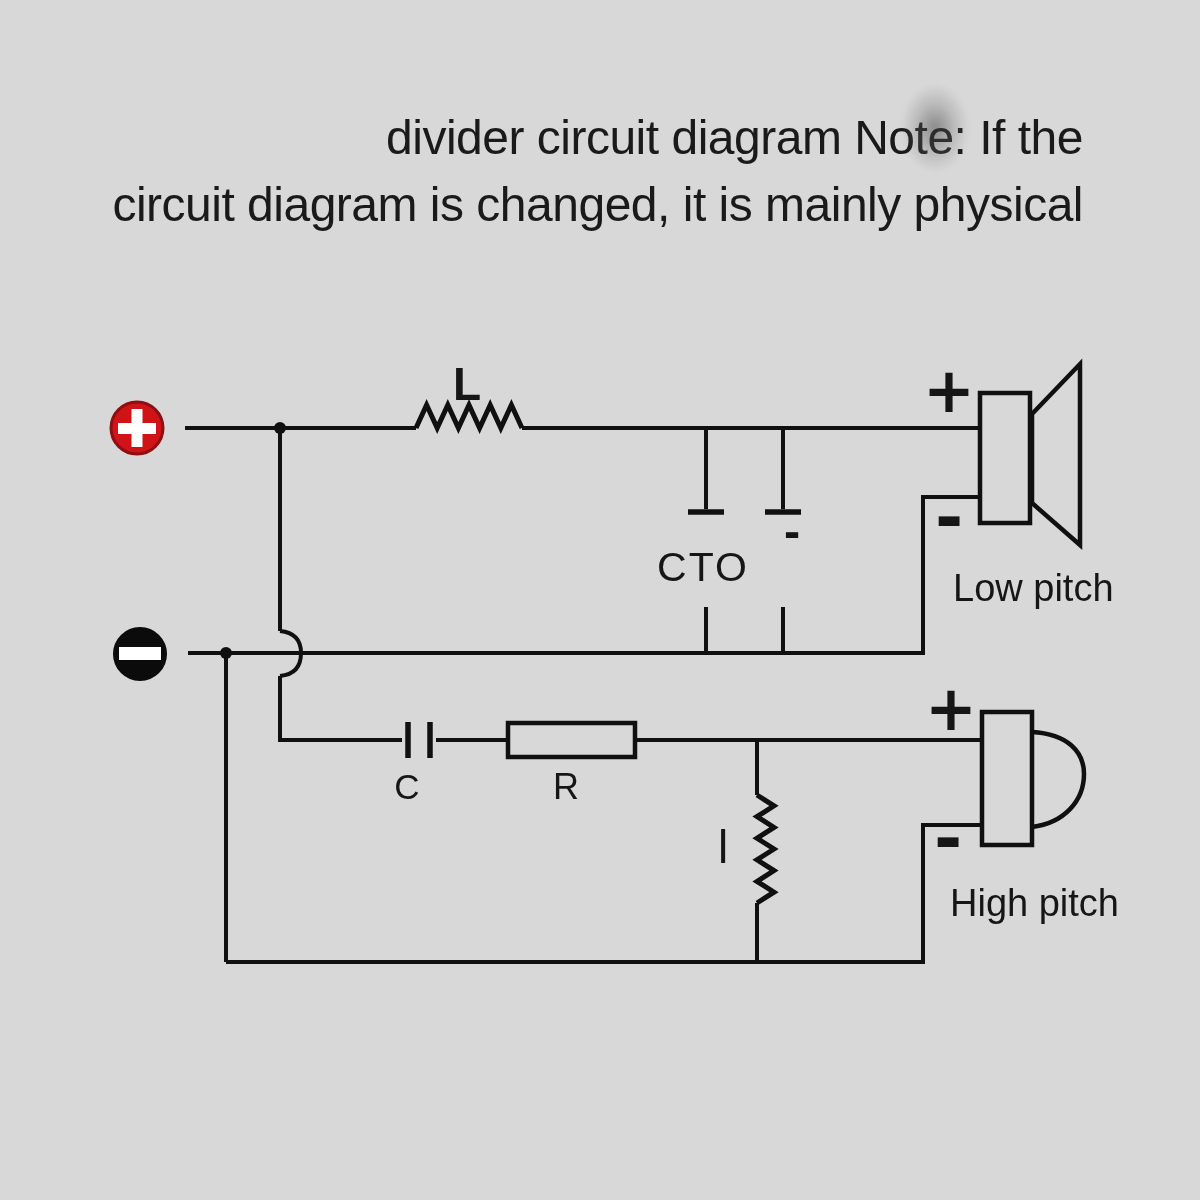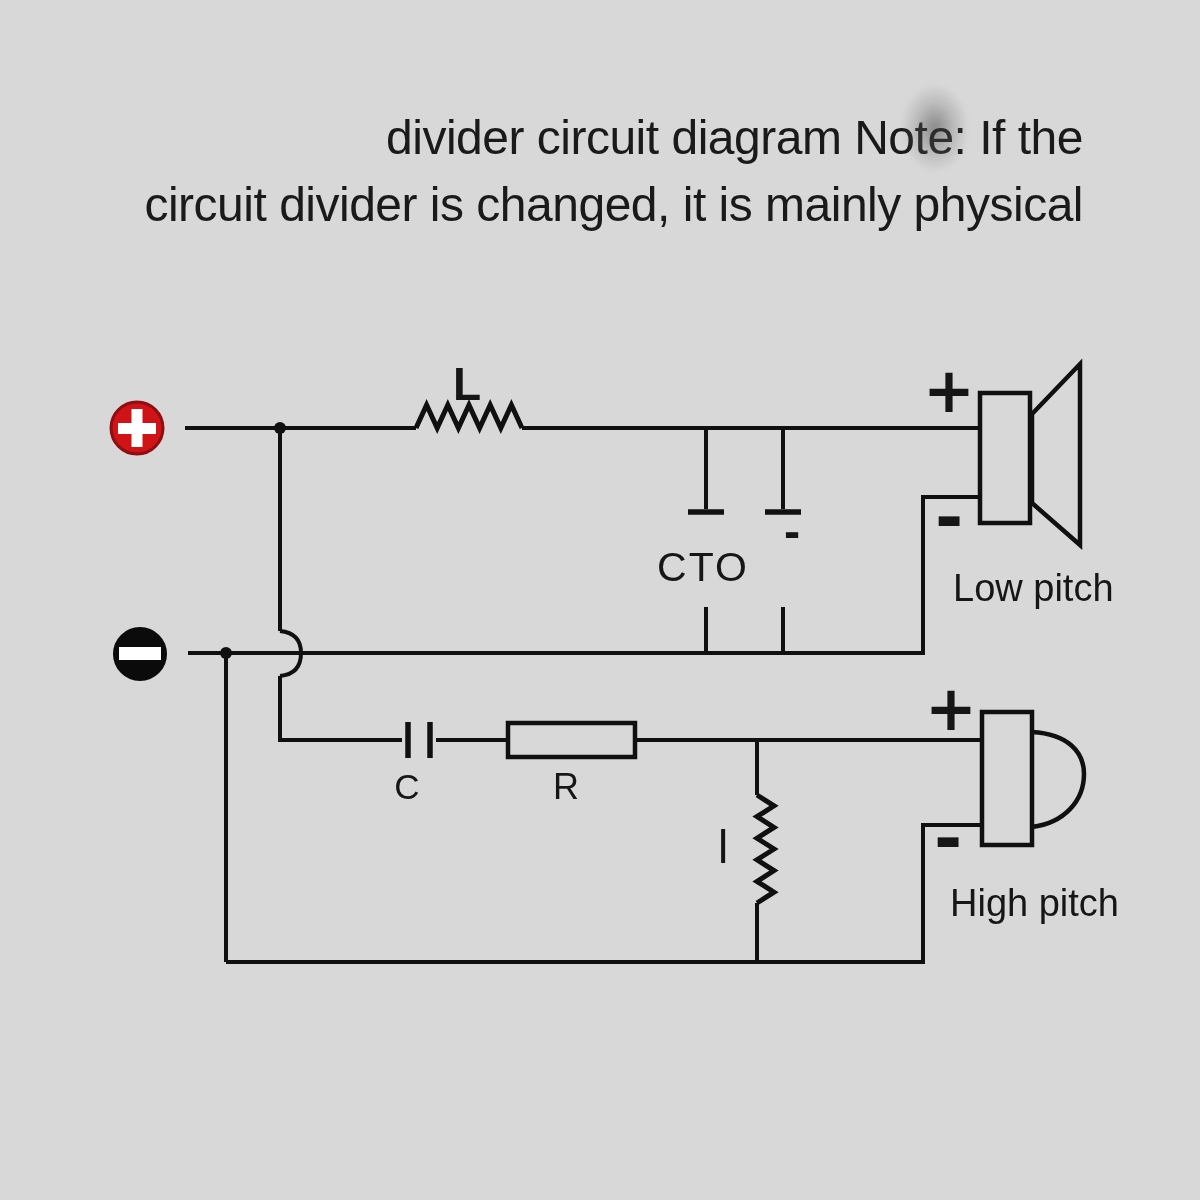--- a/index.html
+++ b/index.html
@@ -41,21 +41,21 @@
   .lbl{fill:#161616;font-family:"Liberation Sans","DejaVu Sans",sans-serif;}
   .sign{fill:#161616;font-weight:bold;font-family:"DejaVu Sans",sans-serif;}
 </style>
 </head>
 <body>
 
 <div id="canvas">
 
   <div id="title">
     <div>divider circuit diagram Note: If the</div>
-    <div>circuit divider is changed, it is mainly physical</div>
+    <div>circuit diagram is changed, it is mainly physical</div>
   </div>
   <div id="smudge"></div>
 
   <svg id="circuit" width="1200" height="1200" viewBox="0 0 1200 1200">
 
     <g>
       <circle cx="137" cy="428" r="26" fill="#cf1317" stroke="#8f0e12" stroke-width="3"></circle>
       <rect x="118" y="423" width="38" height="11" fill="#ffffff"></rect>
       <rect x="131.5" y="409" width="11" height="38" fill="#ffffff"></rect>
     </g>

